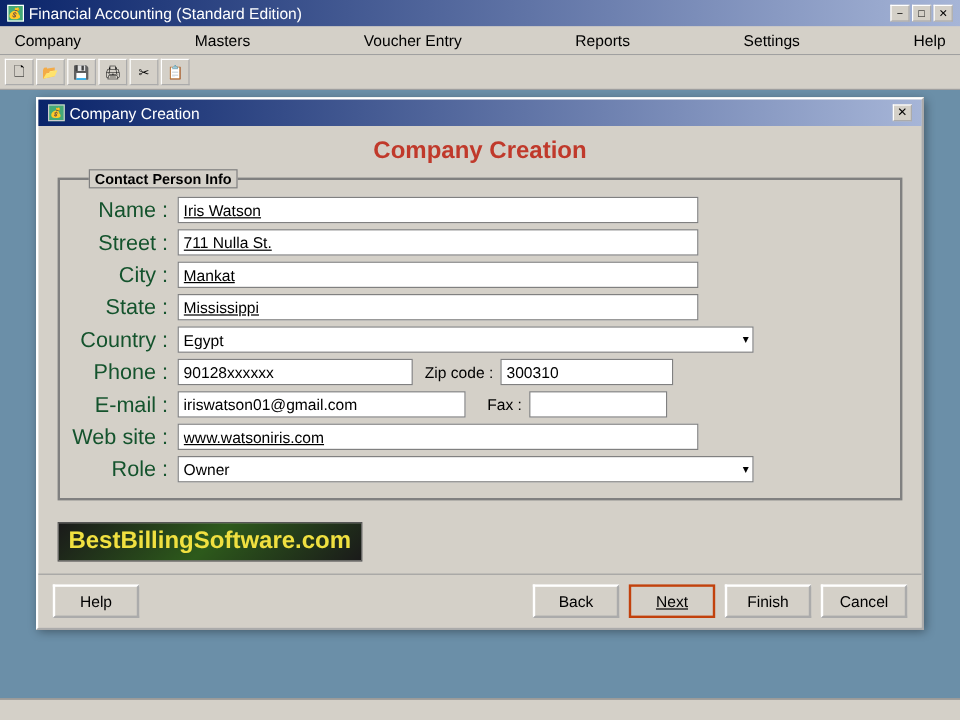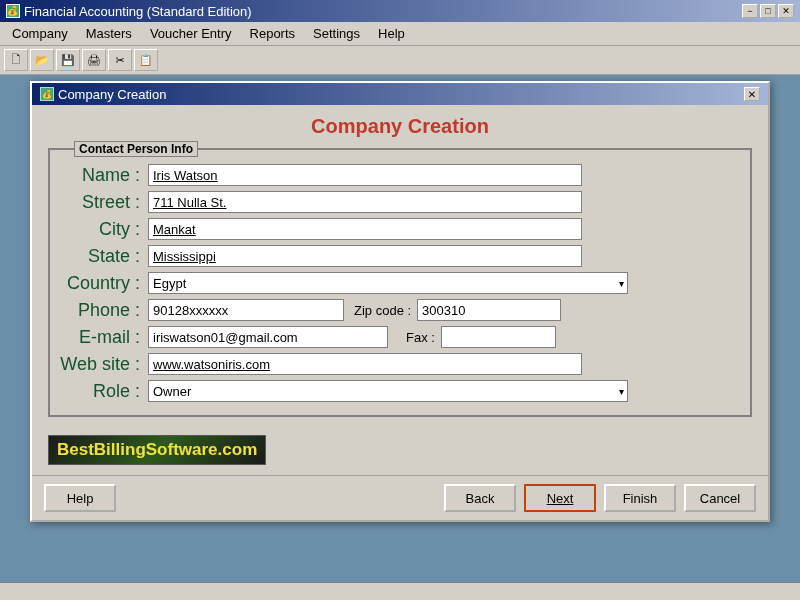--- a/index.html
+++ b/index.html
@@ -70,20 +70,21 @@
 
     
     .menu-bar {
       background: #d4d0c8;
       padding: 2px 4px;
       display: flex;
       align-items: center;
       gap: 2px;
       border-bottom: 1px solid #a0a0a0;
       flex-shrink: 0;
+      justify-content: space-between;
     }
 
     .menu-item {
       padding: 2px 8px;
       cursor: pointer;
       font-size: 13px;
     }
 
     
     .toolbar {
@@ -296,21 +297,21 @@
     
     .branding {
       margin-top: 8px;
       background: linear-gradient(135deg, #1a1a1a 0%, #2d5a1b 50%, #1a1a1a 100%);
       padding: 4px 8px;
       display: inline-block;
       border: 1px solid #555;
     }
 
     .branding-text {
-      font-size: 17px;
+      font-size: 20px;
       font-weight: bold;
       color: #f0e040;
       font-family: Arial, sans-serif;
     }
 
     
     .dialog-footer {
       background: #d4d0c8;
       border-top: 1px solid #a0a0a0;
       padding: 8px 12px;

